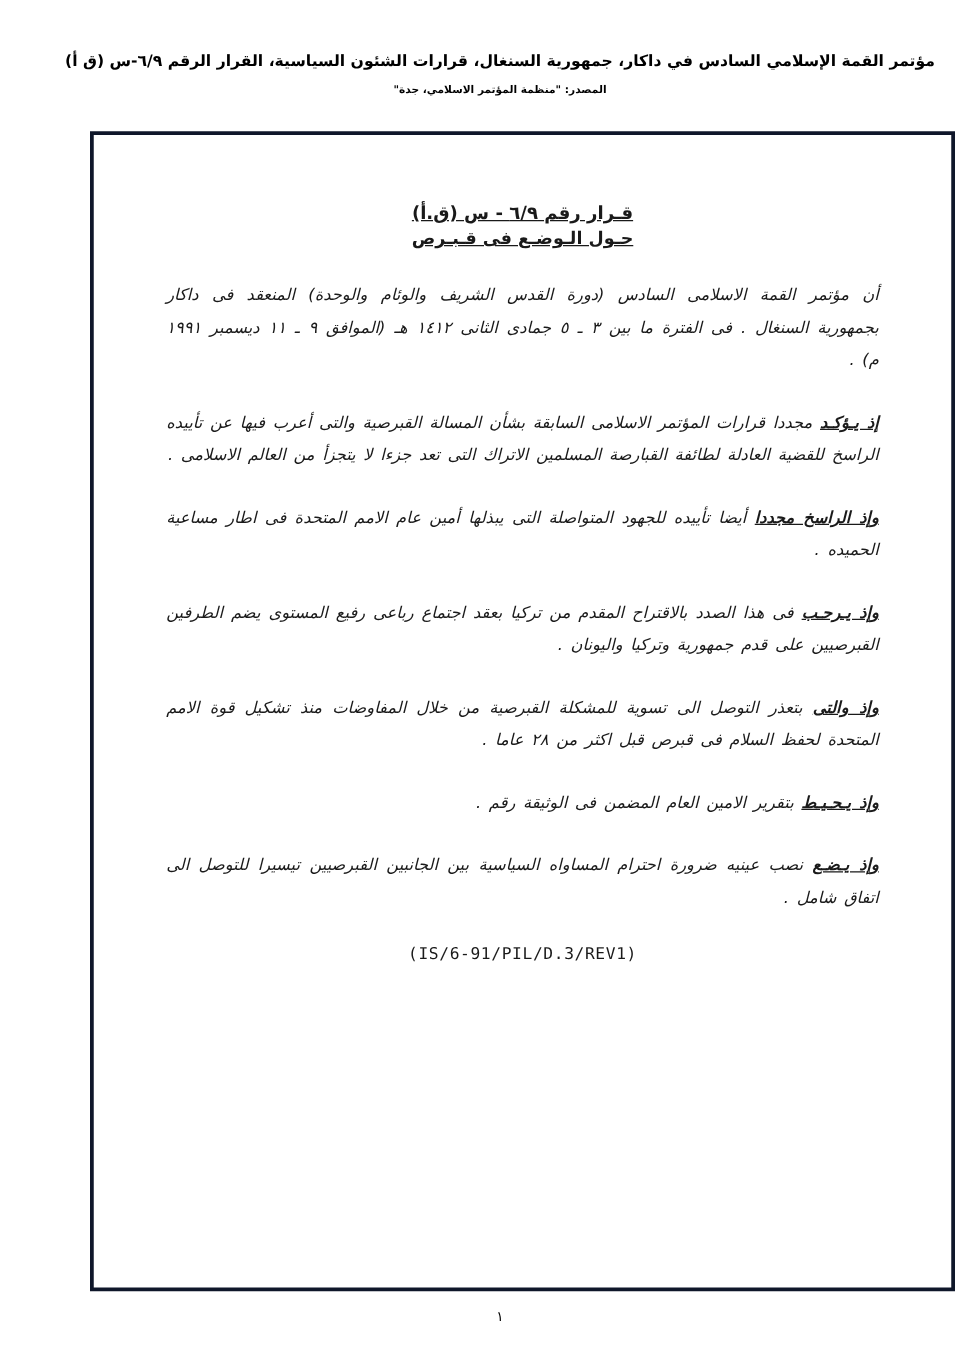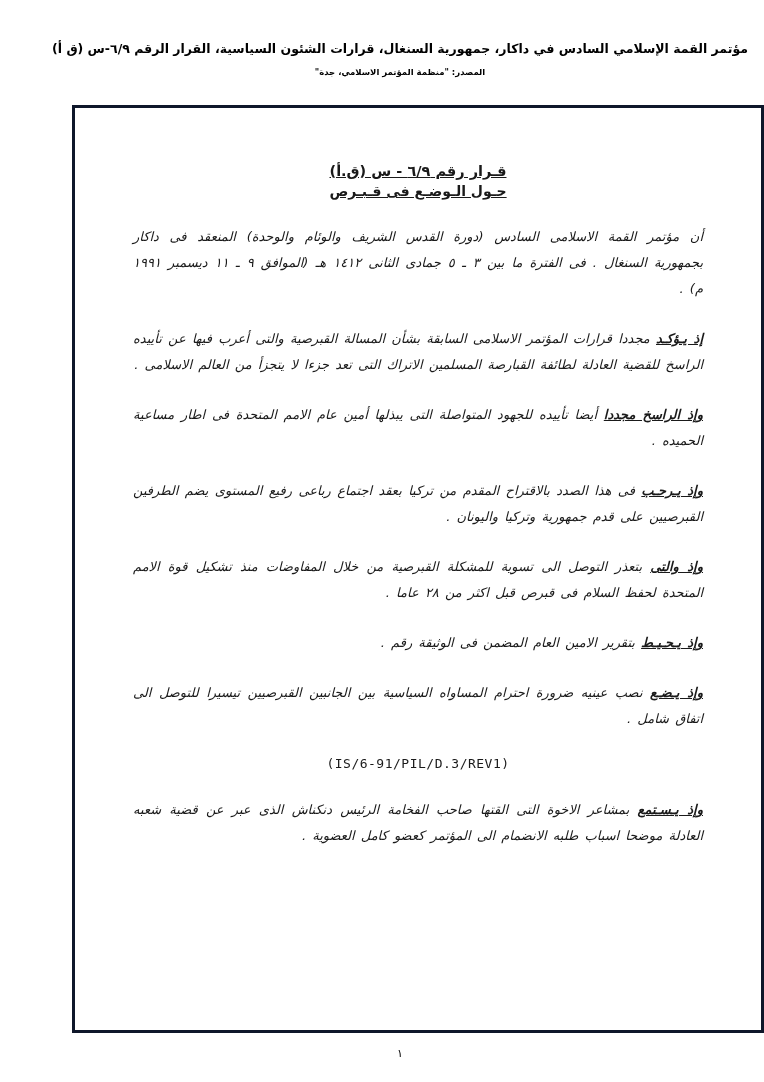--- a/index.html
+++ b/index.html
@@ -139,20 +139,19 @@
       <p class="para"><span class="lead">وإذ يـرحـب</span><span> فى هذا الصدد بالاقتراح المقدم من تركيا بعقد اجتماع رباعى رفيع المستوى يضم الطرفين القبرصيين على قدم جمهورية وتركيا واليونان .</span></p>
 
       <p class="para"><span class="lead">وإذ والتى</span><span> بتعذر التوصل الى تسوية للمشكلة القبرصية من خلال المفاوضات منذ تشكيل قوة الامم المتحدة لحفظ السلام فى قبرص قبل اكثر من ٢٨ عاما .</span></p>
 
       <p class="para"><span class="lead">وإذ يـحـيـط</span><span> بتقرير الامين العام المضمن فى الوثيقة رقم .</span></p>
 
       <p class="para"><span class="lead">وإذ يـضـع</span><span> نصب عينيه ضرورة احترام المساواه السياسية بين الجانبين القبرصيين تيسيرا للتوصل الى اتفاق شامل .</span></p>
 
       <div class="doc-ref">(IS/6-91/PIL/D.3/REV1)</div>
 
-      <p class="para"><span class="lead">وإذ يـسـتمع</span><span> بمشاعر الاخوة التى القتها صاحب الفخامة الرئيس دنكناش الذى عبر عن قضية شعبه العادلة موضحا اسباب طلبه الانضمام الى المؤتمر كعضو كامل العضوية .</span></p>
 
     </div>
   </div>
 
   <div class="footer-num">١</div>
 
 </div>
 
 </body></html>

